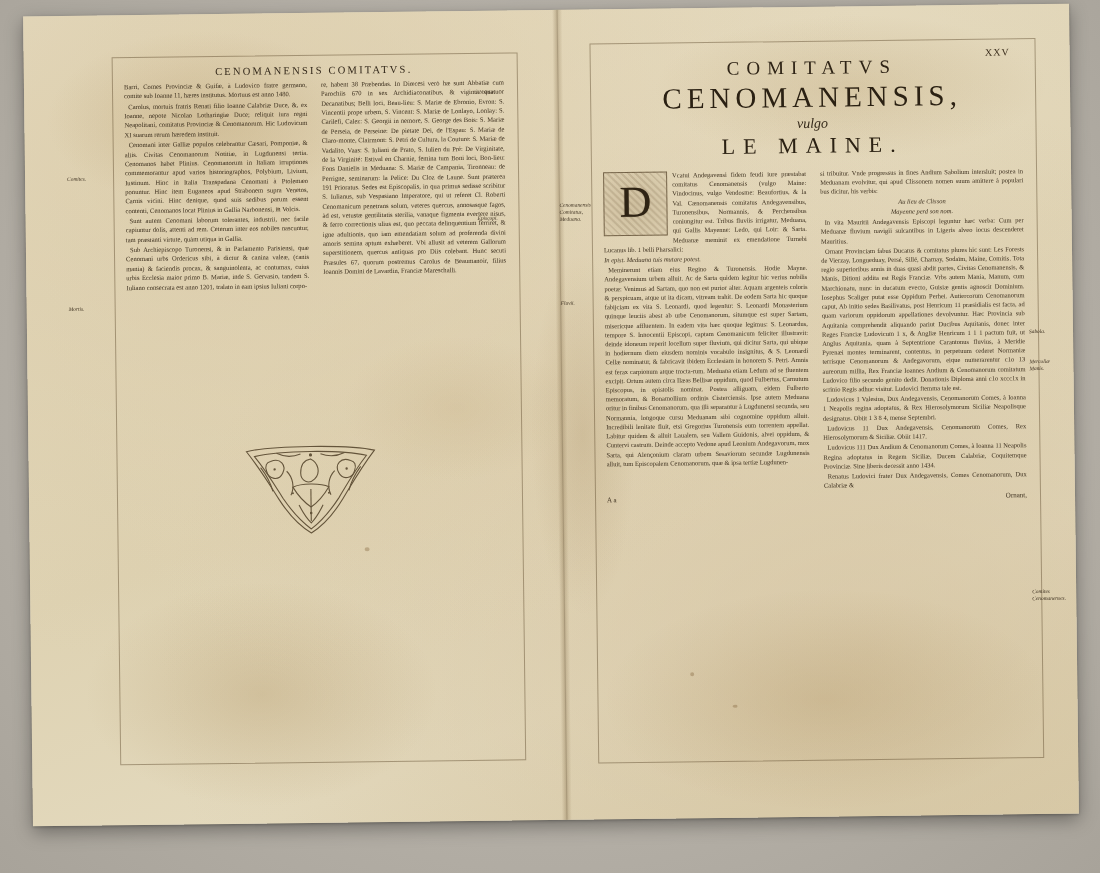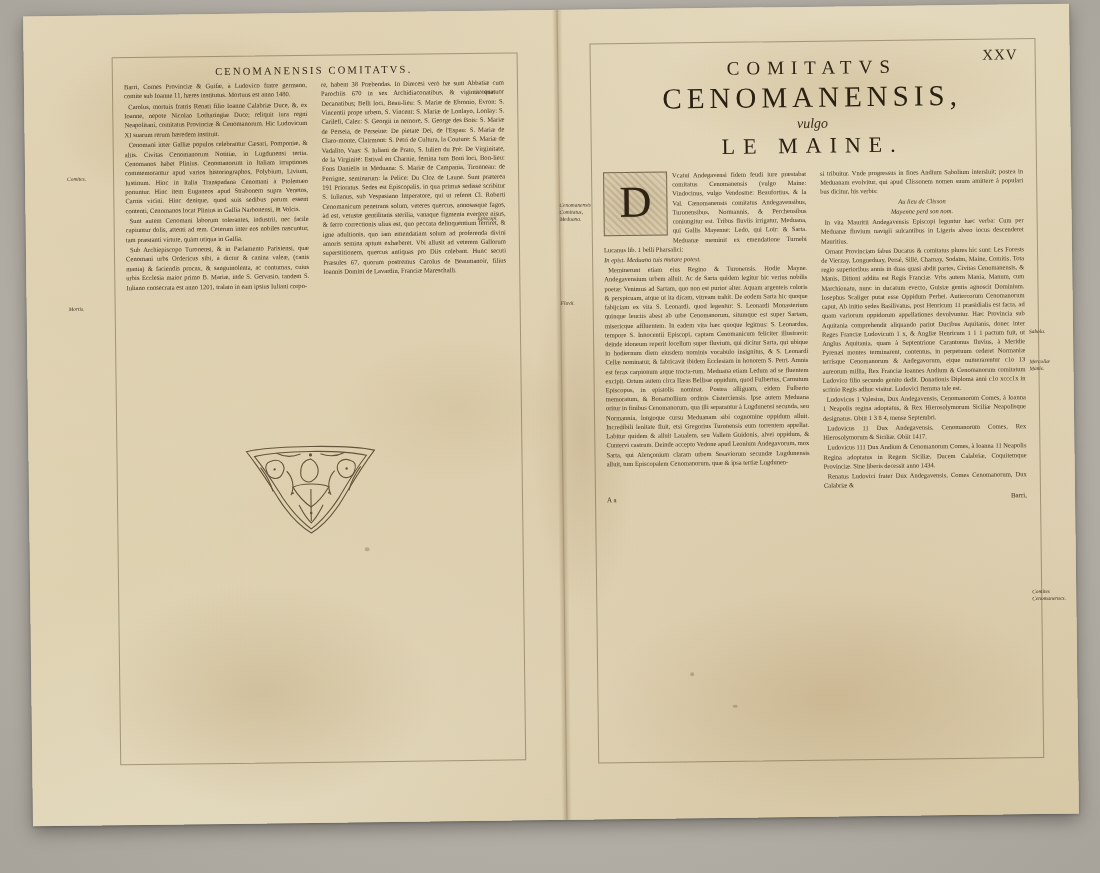--- a/index.html
+++ b/index.html
@@ -77,23 +77,23 @@
   .head-small {
     text-align: center;
     font-size: 10.5px;
     letter-spacing: 2.2px;
     font-variant: small-caps;
     margin-bottom: 4px;
     color: #33281a;
   }
   .folio {
     position: absolute;
-    right: 4px;
+    right: 12px;
     top: -2px;
-    font-size: 15px;
+    font-size: 10px;
     letter-spacing: 1px;
     color: #3a2d1c;
   }
   .title1 {
     text-align: center;
     font-size: 19px;
     letter-spacing: 7px;
     color: #2f2416;
     margin: 6px 0 2px;
   }
@@ -286,21 +286,21 @@
           <p>Ornant Provinciam fabus Ducatus &amp; comitatus plures hic sunt: Les Forests de Vierzay, Longueduay, Persé, Sillé, Charnay, Sodaïm, Maine, Comitis. Tota regio superioribus annis in duas quasi abdit partes, Civitas Cenomanensis, &amp; Manis, Ditioni addita est Regis Franciæ. Vrbs autem Mania, Manum, cum Marchionatu, nunc in ducatum evecto, Guisiæ gentis agnoscit Dominium. Iosephus Scaliger putat esse Oppidum Perhei. Autiercorum Cenomanorum caput, Ab initio sedes Basilivatus, post Henricum 11 præsidialis est facta, ad quam variorum oppidorum appellationes devolvuntur. Hæc Provincia sub Aquitania comprehendit aliquando pariut Ducibus Aquitanis, donec inter Reges Franciæ Ludovicum 1 x, &amp; Angliæ Henricum 1 1 1 pactum fuit, ut Anglus Aquitania, quam à Septentrione Carantonus fluvius, à Meridie Pyrenæi montes terminarent, contentus, in perpetuum cederet Normaniæ terrisque Cenomanorum &amp; Andegavorum, eique numerarentur c1o 13 aureorum millia, Rex Franciæ Ioannes Andium &amp; Cenomanorum comitatum Ludovico filio secundo genito dedit. Donationis Diploma anni c1o xccc1x in scrinio Regis adhuc visitur. Ludovici ftemma tale est.</p>
           <p>Ludovicus 1 Valesius, Dux Andegavensis, Cenomanorum Comes, à Ioanna 1 Neapolis regina adoptatus, &amp; Rex Hierosolymorum Siciliæ Neapolisque designatus. Obiit 1 3 8 4, mense Septembri.</p>
           <p>Ludovicus 11 Dux Andegavensis, Cenomanorum Comes, Rex Hierosolymorum &amp; Siciliæ. Obiit 1417.</p>
           <p>Ludovicus 111 Dux Andium &amp; Cenomanorum Comes, à Ioanna 11 Neapolis Regina adoptatus in Regem Siciliæ, Ducem Calabriæ, Coquitemque Provinciæ. Sine liberis decessit anno 1434.</p>
           <p>Renatus Ludovici frater Dux Andegavensis, Comes Cenomanorum, Dux Calabriæ &amp;</p>
         </div>
       </div>
 
       <div class="bottomline">
         <span>A a</span>
-        <span>Barri,</span>
+        <span>Ornant,</span>
       </div>
 
       <div class="marg" style="left:-44px; top:148px;">Cenomanensis Comitatus, Meduana.</div>
       <div class="marg" style="left:-44px; top:246px;">Fluvii.</div>
       <div class="marg" style="left:424px; top:280px;">Sabola.</div>
       <div class="marg" style="left:424px; top:310px;">Mercoliæ Manis.</div>
       <div class="marg" style="left:424px; top:540px; width:38px;">Comites Cenomanenses.</div>
     </div>
 
   </div>

